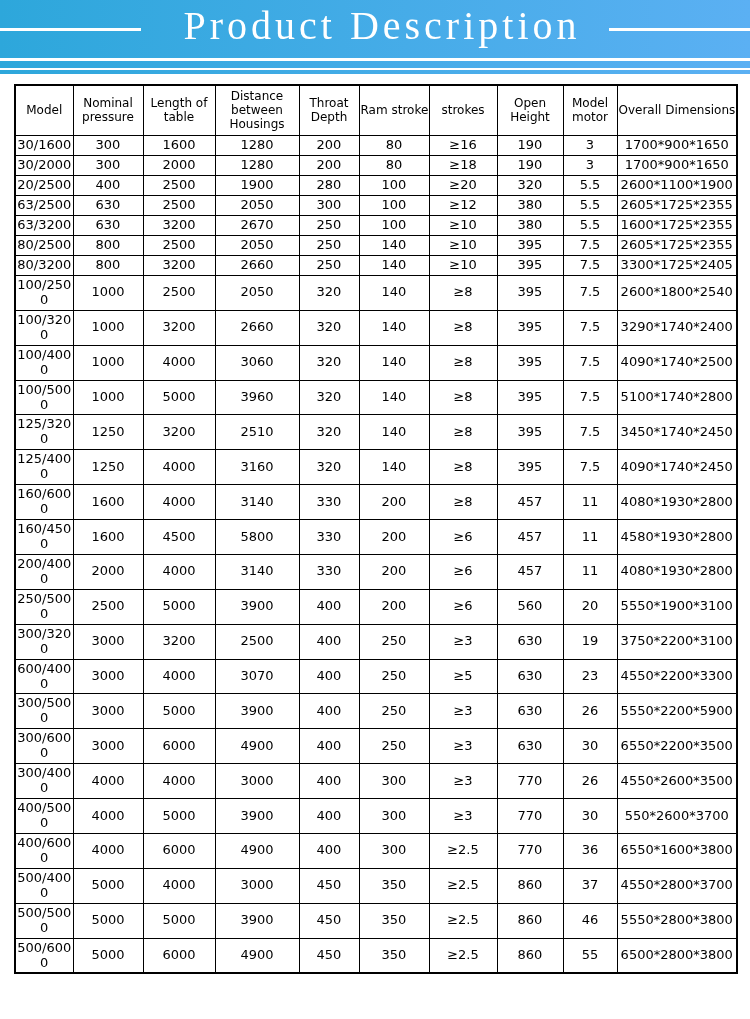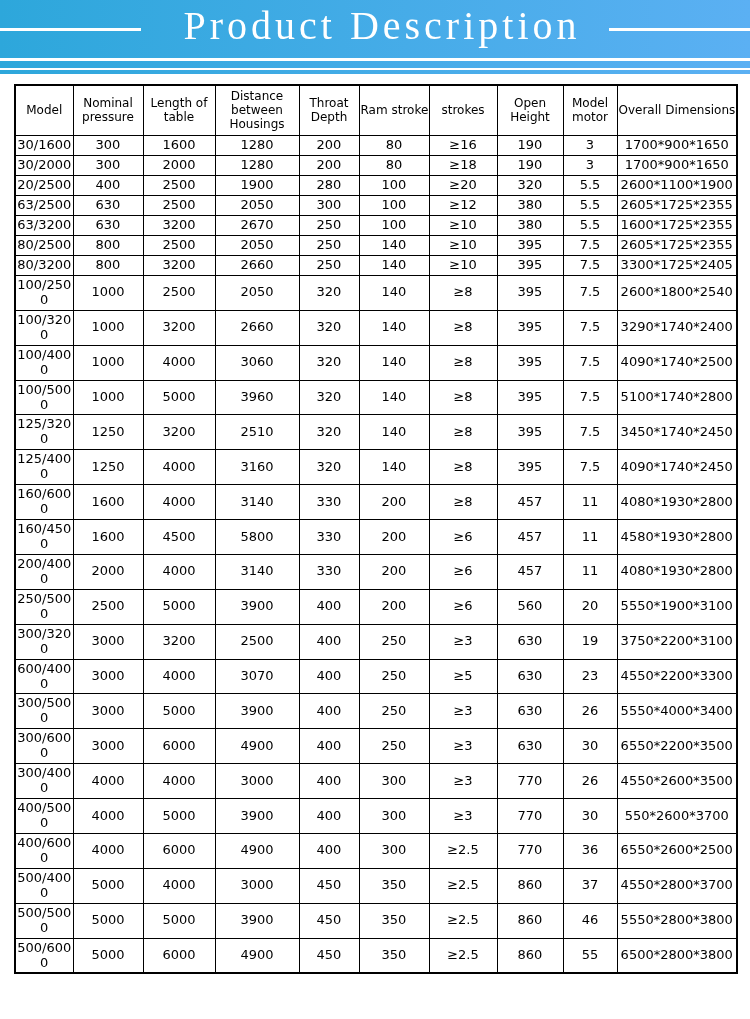--- a/index.html
+++ b/index.html
@@ -359,21 +359,21 @@
         <tr>
           <td>300/5000</td>
           <td>3000</td>
           <td>5000</td>
           <td>3900</td>
           <td>400</td>
           <td>250</td>
           <td>≥3</td>
           <td>630</td>
           <td>26</td>
-          <td>5550*4000*3400</td>
+          <td>5550*2200*5900</td>
         </tr>
         <tr>
           <td>300/6000</td>
           <td>3000</td>
           <td>6000</td>
           <td>4900</td>
           <td>400</td>
           <td>250</td>
           <td>≥3</td>
           <td>630</td>
@@ -407,21 +407,21 @@
         <tr>
           <td>400/6000</td>
           <td>4000</td>
           <td>6000</td>
           <td>4900</td>
           <td>400</td>
           <td>300</td>
           <td>≥2.5</td>
           <td>770</td>
           <td>36</td>
-          <td>6550*2600*2500</td>
+          <td>6550*1600*3800</td>
         </tr>
         <tr>
           <td>500/4000</td>
           <td>5000</td>
           <td>4000</td>
           <td>3000</td>
           <td>450</td>
           <td>350</td>
           <td>≥2.5</td>
           <td>860</td>

